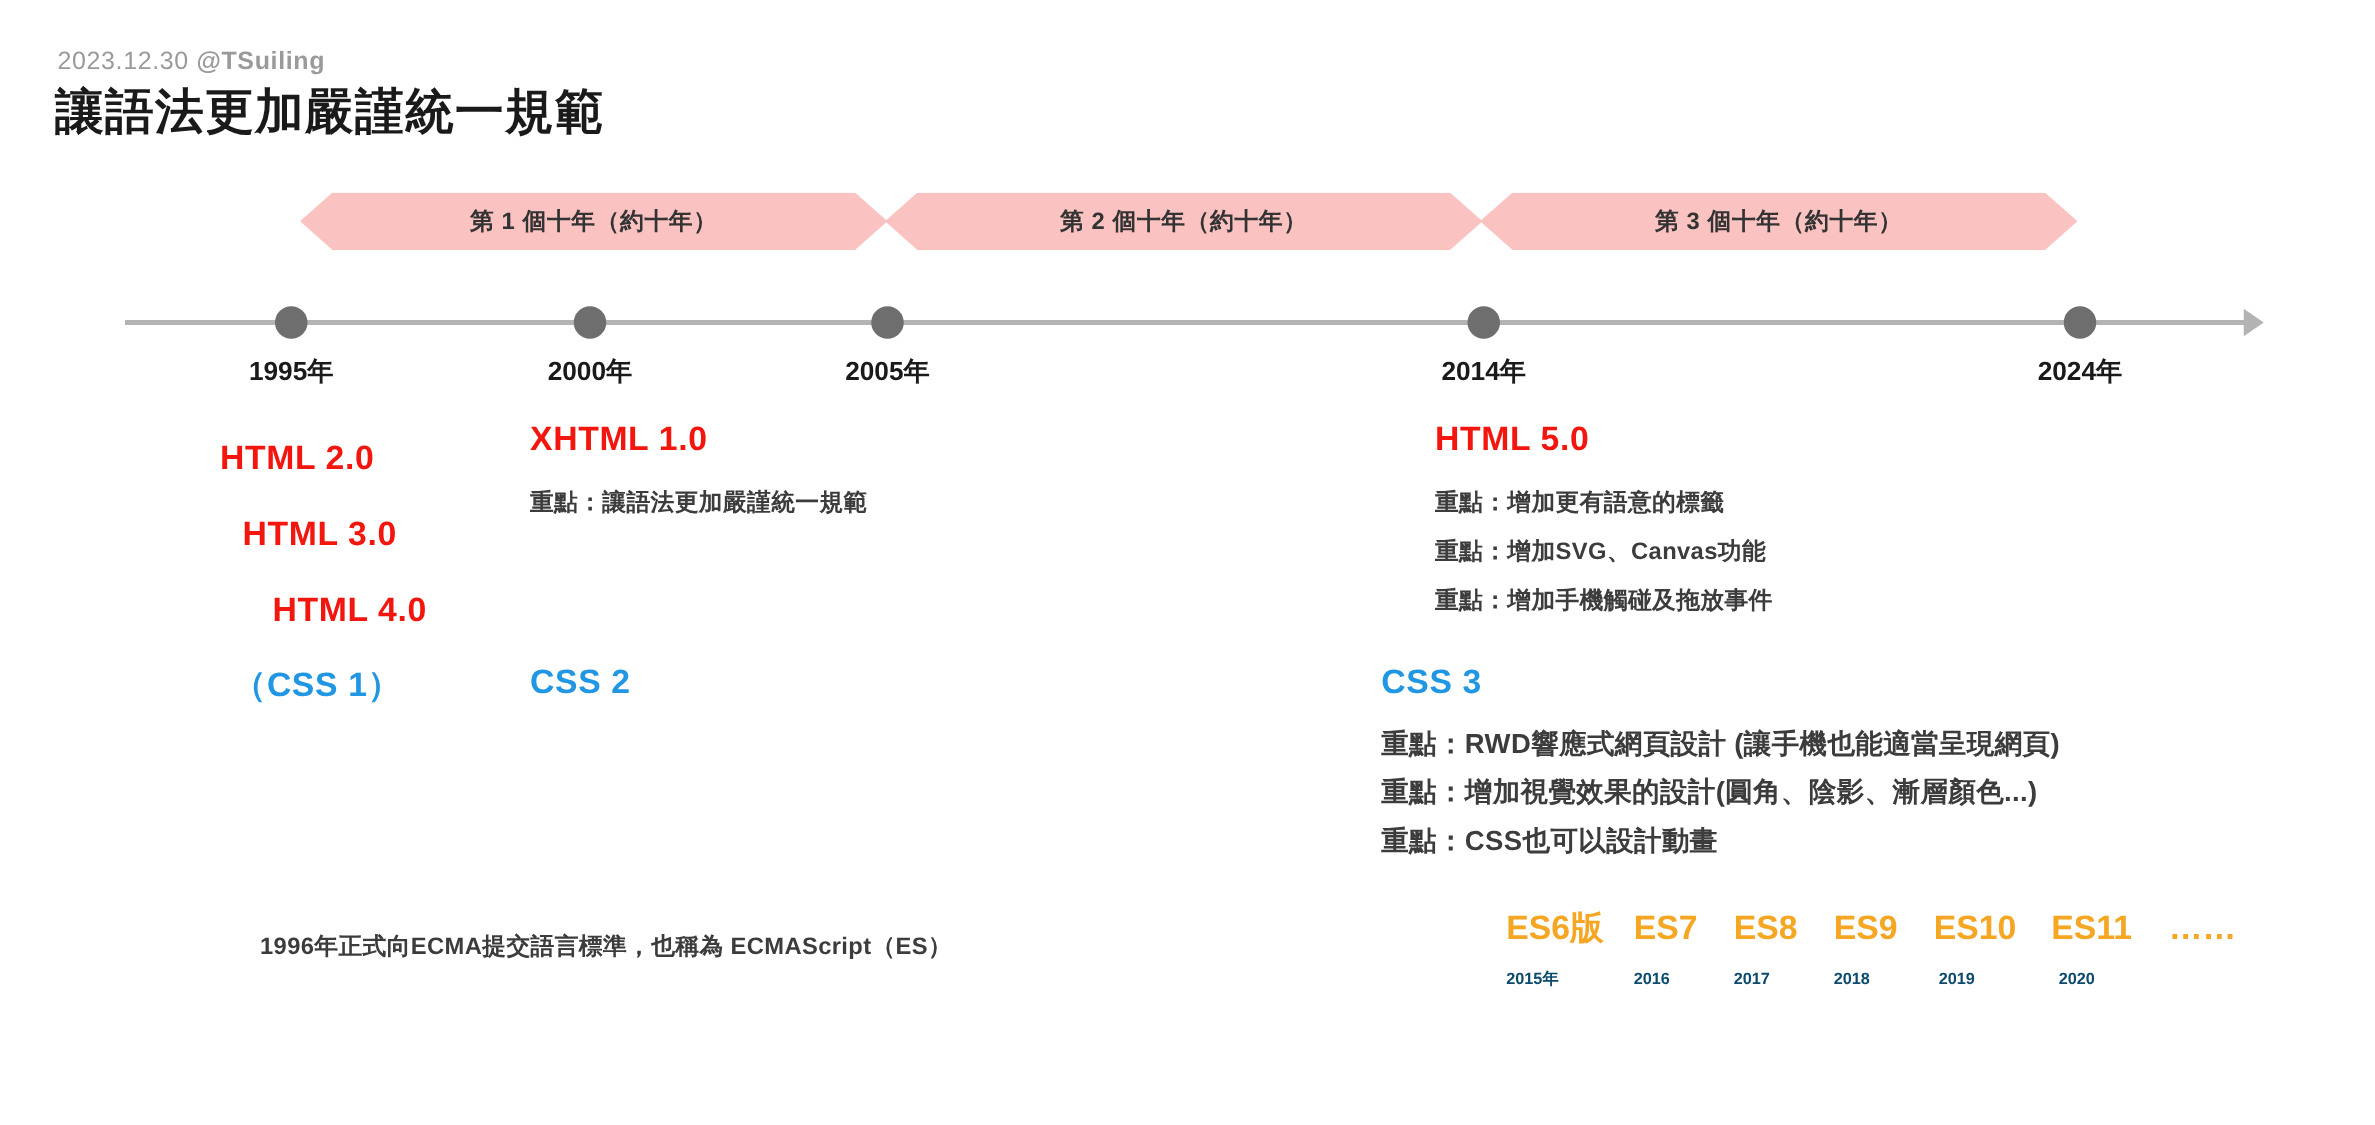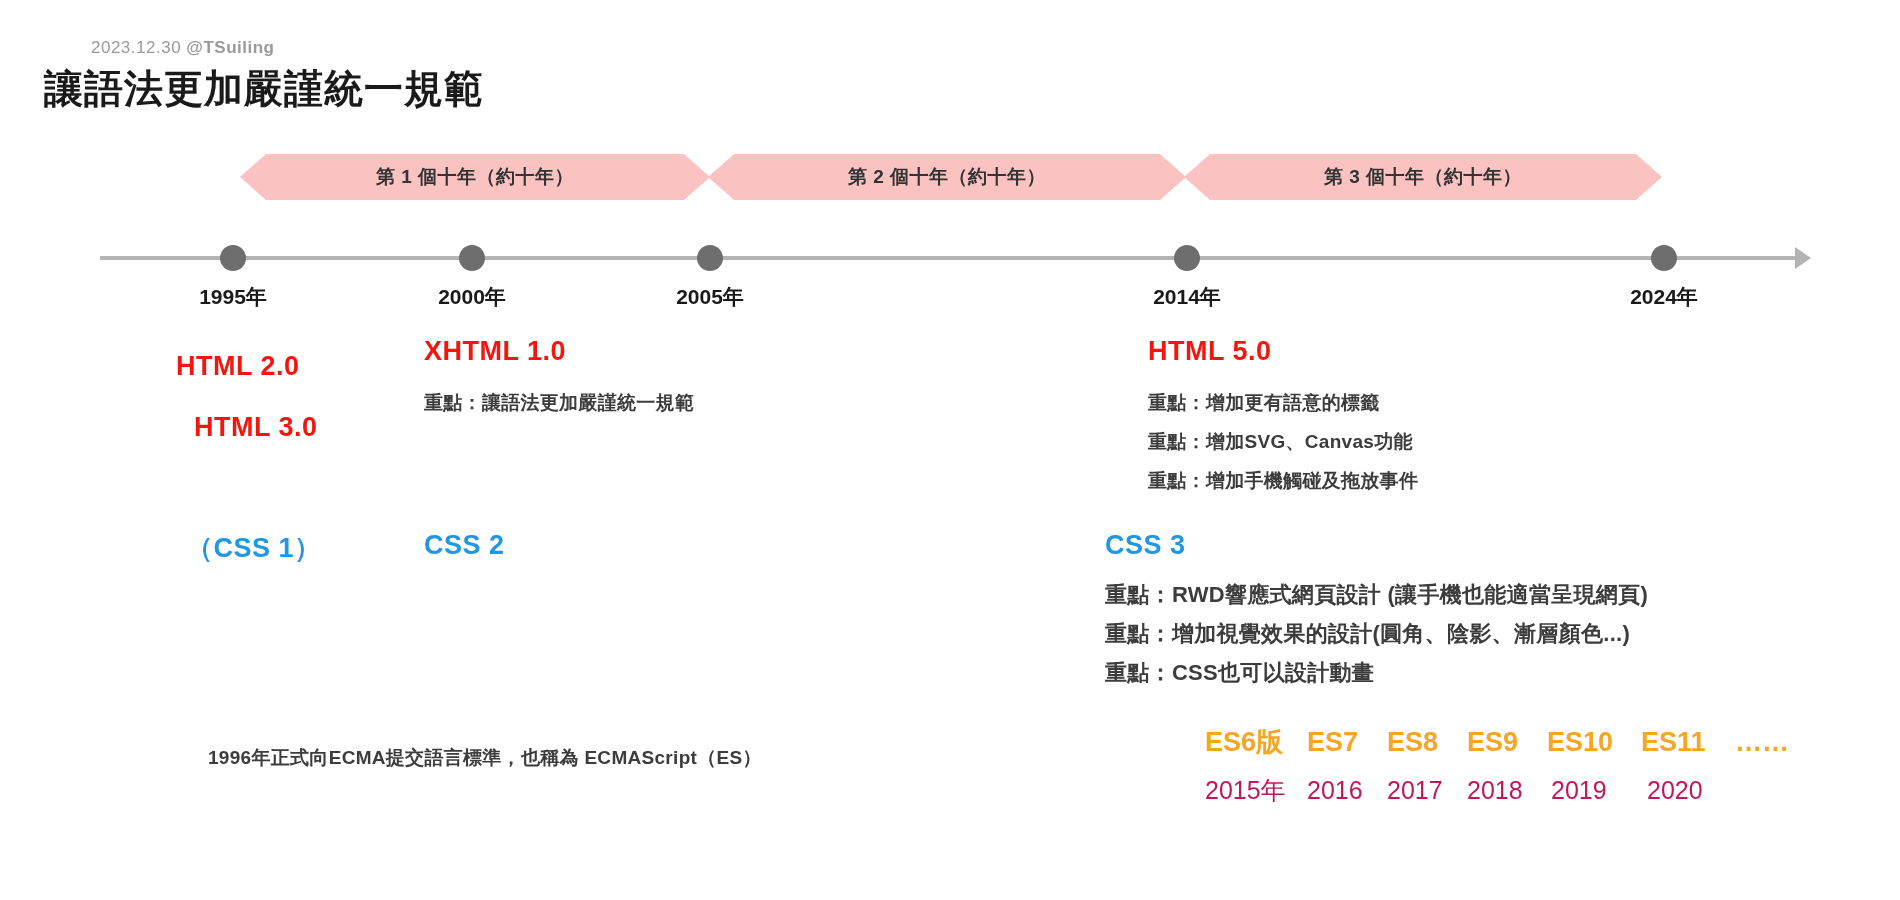--- a/index.html
+++ b/index.html
@@ -14,25 +14,24 @@
     font-family: "Liberation Sans", sans-serif;
     color: #333333;
     overflow: hidden;
   }
 
   
   .meta {
     position: absolute;
     left: 46px;
     top: 38px;
-    font-size: 17px;
+    font-size: 20px;
     color: #9a9a9a;
     letter-spacing: 0.5px;
     white-space: nowrap;
-    margin-left: 45px;
   }
   .meta .handle { color: #9a9a9a; font-weight: bold; }
   .title {
     position: absolute;
     left: 44px;
     top: 62px;
     font-size: 39px;
     font-weight: bold;
     color: #1a1a1a;
     letter-spacing: 1px;
@@ -148,23 +147,23 @@
     color: #f5a623;
     text-align: left;
     white-space: nowrap;
   }
   .es-year-row {
     position: absolute;
     display: flex;
     align-items: baseline;
   }
   .es-year-row .ey {
-    font-size: 25px;
-    font-weight: normal;
-    color: #be185d;
+    font-size: 13px;
+    font-weight: bold;
+    color: #0c4a6e;
     white-space: nowrap;
   }
 </style>
 </head>
 <body>
 
 <div class="meta">
   <span>2023.12.30</span>
   <span class="handle">@TSuiling</span>
 </div>
@@ -194,20 +193,21 @@
 
 <div class="year" style="left:233px;">1995年</div>
 <div class="year" style="left:472px;">2000年</div>
 <div class="year" style="left:710px;">2005年</div>
 <div class="year" style="left:1187px;">2014年</div>
 <div class="year" style="left:1664px;">2024年</div>
 
 <div class="block" style="left:176px; top:336px;">
   <div class="h-red rline">HTML 2.0</div>
   <div class="h-red rline" style="padding-left:18px;">HTML 3.0</div>
+  <div class="h-red rline" style="padding-left:42px;">HTML 4.0</div>
 </div>
 
 <div class="block" style="left:424px; top:336px;">
   <div class="h-red">XHTML 1.0</div>
   <div class="note" style="margin-top:16px;">重點：讓語法更加嚴謹統一規範</div>
 </div>
 
 <div class="block" style="left:1148px; top:336px;">
   <div class="h-red">HTML 5.0</div>
   <div class="note" style="margin-top:16px;">重點：增加更有語意的標籤</div>

